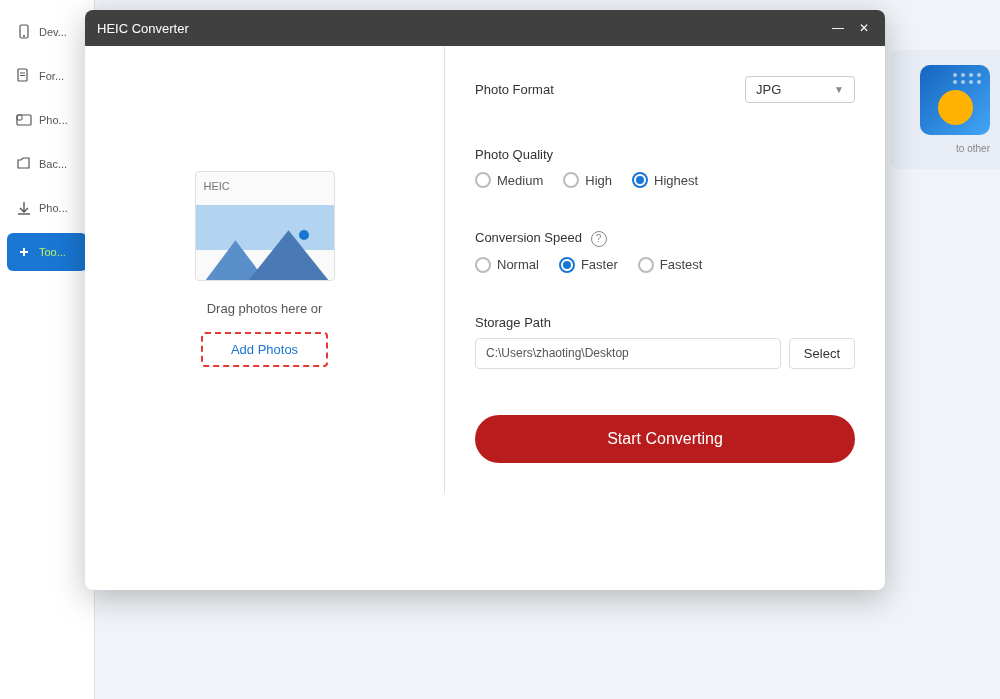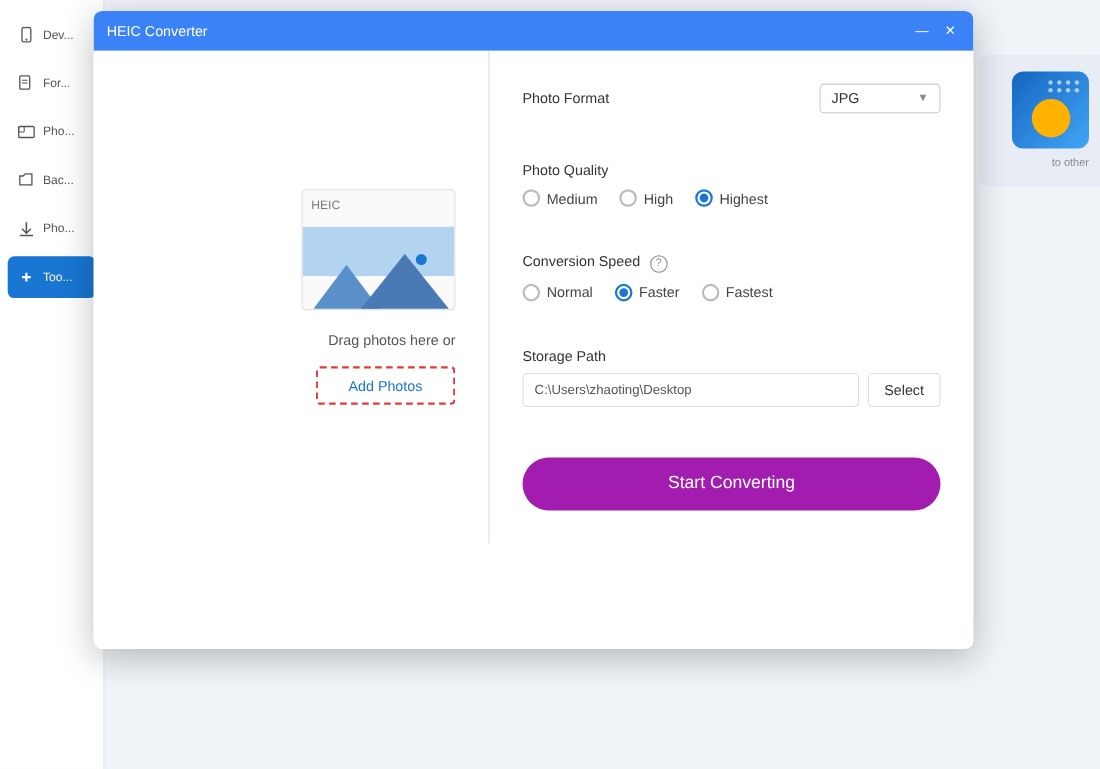--- a/index.html
+++ b/index.html
@@ -44,21 +44,21 @@
       gap: 6px;
       border-radius: 6px;
       margin: 3px;
       cursor: pointer;
       font-size: 12px;
       color: #555;
     }
 
     .sidebar-item.active {
       background: #1976d2;
-      color: #fef9c3;
+      color: #bef264;
     }
 
     .sidebar-item .icon {
       width: 18px;
       height: 18px;
       display: flex;
       align-items: center;
       justify-content: center;
       font-size: 14px;
     }
@@ -103,21 +103,21 @@
       top: 10px;
       width: 800px;
       height: 580px;
       background: white;
       border-radius: 8px;
       box-shadow: 0 8px 32px rgba(0,0,0,0.25);
       overflow: hidden;
     }
 
     .dialog-titlebar {
-      background: #3b82f6;
+      background: #404040;
       height: 36px;
       display: flex;
       align-items: center;
       padding: 0 12px;
       position: relative;
     }
 
     .dialog-title-text {
       color: white;
       font-size: 13px;
@@ -144,21 +144,21 @@
     .dialog-btn-close {
       background: transparent;
     }
 
     
     .left-panel {
       width: 45%;
       border-right: 1px solid #e0e0e0;
       display: flex;
       flex-direction: column;
-      align-items: flex-end;
+      align-items: center;
       justify-content: center;
       padding: 30px;
     }
 
     .heic-preview {
       width: 140px;
       height: 110px;
       border: 1px solid #e0e0e0;
       border-radius: 4px;
       background: #fafafa;
@@ -390,21 +390,21 @@
       font-size: 13px;
       color: #333;
       cursor: pointer;
       white-space: nowrap;
     }
 
     
     .start-btn {
       width: 100%;
       padding: 15px;
-      background: #a21caf;
+      background: #b91c1c;
       border: none;
       border-radius: 30px;
       font-size: 16px;
       color: white;
       cursor: pointer;
       font-family: inherit;
       font-weight: 500;
     }
 
     .help-icon {

